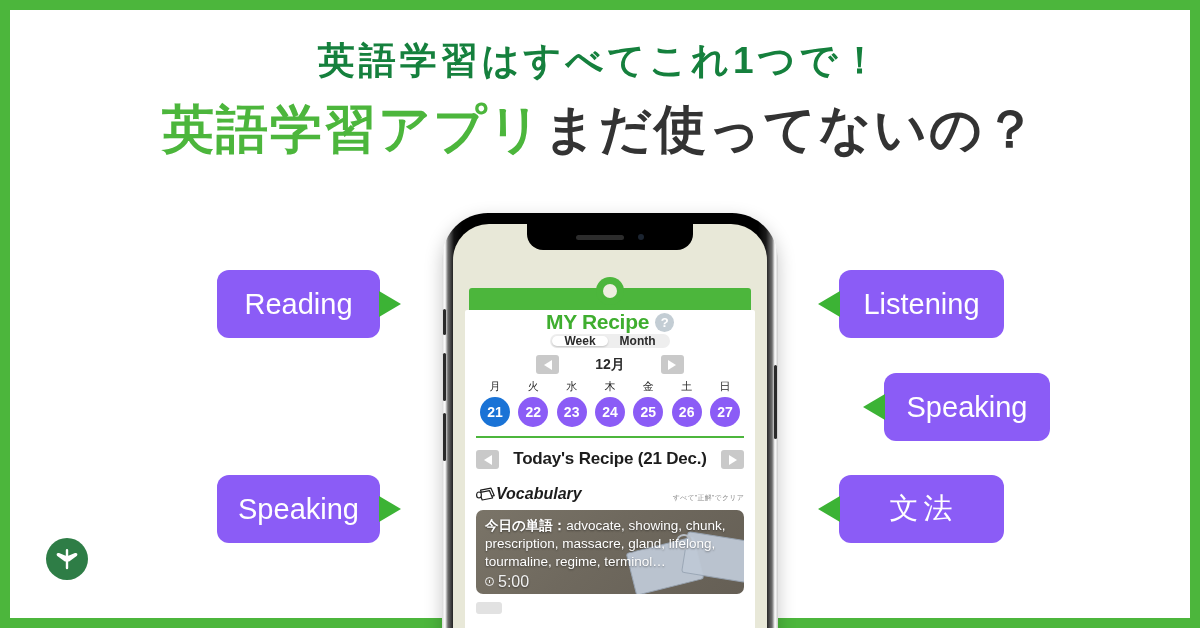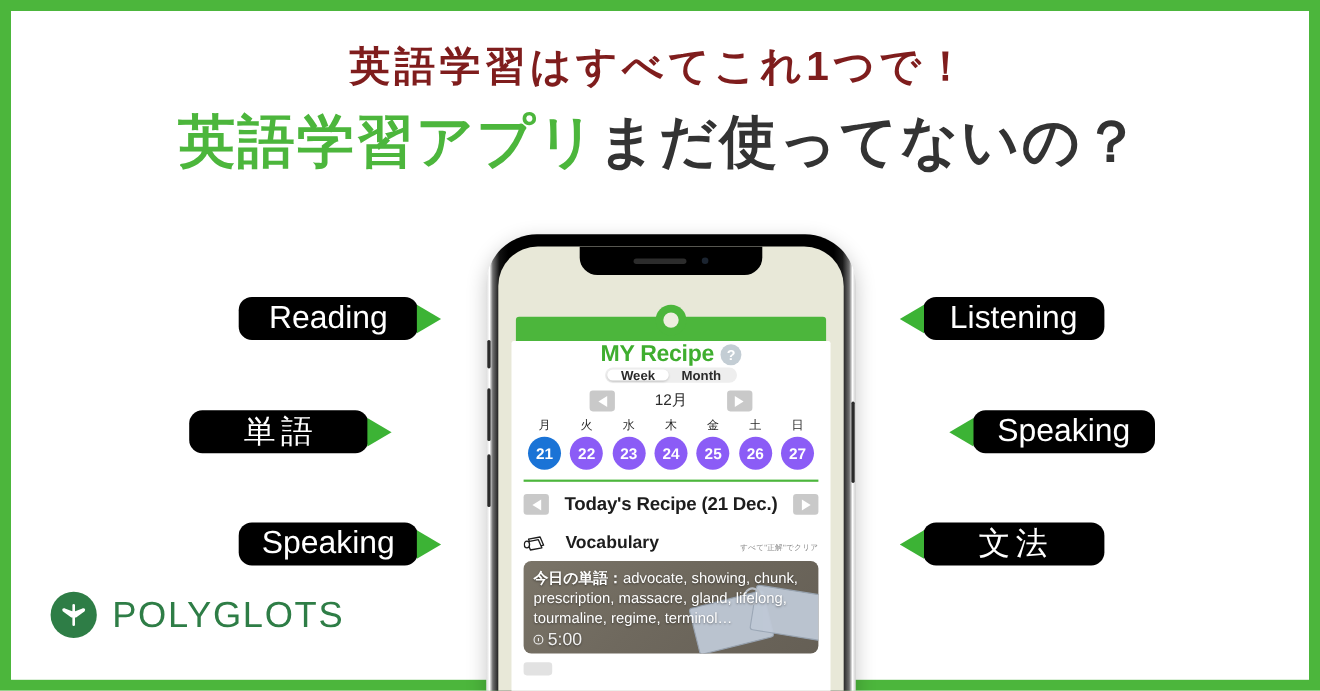--- a/index.html
+++ b/index.html
@@ -20,47 +20,47 @@
   
   .headline-wrap {
     position: absolute;
     top: 28px; left: 0; right: 0;
     text-align: center;
   }
   .headline-1 {
     font-size: 37px;
     font-weight: 700;
     letter-spacing: 4px;
-    color: #7f1d1d;
+    color: #15803d;
     line-height: 1.25;
     white-space: nowrap;
   }
   .headline-2 {
     margin-top: 14px;
     font-size: 52px;
     font-weight: 700;
     letter-spacing: 2px;
     color: #333333;
     line-height: 1.2;
     white-space: nowrap;
   }
   .hl-green { color: #4cb63c; }
 
   
   .bubble {
     position: absolute;
-    background: #000000;
+    background: #8b5cf6;
     color: #ffffff;
     border-radius: 12px;
     display: flex;
     align-items: center;
     justify-content: center;
     font-size: 29px;
     font-weight: 400;
-    height: 39px;
+    height: 68px;
     padding: 0 22px;
   }
   .bubble.jp { font-weight: 500; letter-spacing: 5px; padding-left: 26px; }
   .bubble::after {
     content: "";
     position: absolute;
     width: 0; height: 0;
     border-top: 13px solid transparent;
     border-bottom: 13px solid transparent;
   }
@@ -233,24 +233,25 @@
     font-weight: 700;
     color: #2b2b2b;
     padding: 0 12px;
     display: flex; align-items: center;
     border-radius: 12px;
   }
   .seg div.active { background: #ffffff; box-shadow: 0 1px 2px rgba(0,0,0,0.18); }
 
   .month-row {
     display: flex;
-    align-items: flex-start;
+    align-items: flex-end;
     justify-content: center;
     gap: 36px;
     margin-top: 7px;
+    font-weight: bold;
   }
   .month-label { font-size: 14px; color: #2b2b2b; }
   .navsq {
     width: 23px; height: 19px;
     background: #c9c9c9;
     border-radius: 3px;
     display: flex; align-items: center; justify-content: center;
   }
   .navsq .tri {
     width: 0; height: 0;
@@ -284,40 +285,40 @@
   .day.sel { background: #1a73d6; }
 
   .divider {
     height: 2px;
     background: #4cb63c;
     margin-top: 9px;
   }
 
   .today-row {
     display: flex;
-    align-items: flex-start;
+    align-items: flex-end;
     justify-content: space-between;
     padding: 11px 0;
   }
   .today-label {
     font-size: 17px;
     font-weight: 700;
     color: #1d1d1d;
     letter-spacing: -0.2px;
   }
 
   .vocab-row {
     display: flex;
     align-items: flex-end;
     justify-content: space-between;
     padding-top: 5px;
   }
   .vocab-title {
-    display: flex; align-items: center; gap: 18px;
-    font-size: 16px; font-weight: 700; color: #1d1d1d;
+    display: flex; align-items: center; gap: 0;
+    font-size: 16px; font-weight: 700; color: #1d1d1d; font-style: italic;
   }
   .vocab-note { font-size: 7px; color: #8a8a8a; letter-spacing: 0.2px; }
 
   .card {
     position: relative;
     margin-top: 7px;
     height: 84px;
     border-radius: 7px;
     background: linear-gradient(135deg, #7a7468 0%, #6f695e 45%, #655f55 100%);
     overflow: hidden;
@@ -383,44 +384,40 @@
 <div id="stage">
 
   <div class="headline-wrap">
     <div class="headline-1">英語学習はすべてこれ1つで！</div>
     <div class="headline-2"><span class="hl-green">英語学習アプリ</span><span>まだ使ってないの？</span></div>
   </div>
 
   <div class="bubble left-tail" id="bubble-reading">
     <span>Reading</span>
   </div>
-  <div class="bubble left-tail jp" id="bubble-tango">
-    <span>単語</span>
-  </div>
   <div class="bubble left-tail" id="bubble-speaking">
     <span>Speaking</span>
   </div>
 
   <div class="bubble right-tail" id="bubble-listening">
     <span>Listening</span>
   </div>
   <div class="bubble right-tail" id="bubble-writing">
     <span>Speaking</span>
   </div>
   <div class="bubble right-tail jp" id="bubble-bunpo">
     <span>文法</span>
   </div>
 
   <div id="logo">
     <span class="mark">
       <svg width="26" height="26" viewBox="0 0 26 26" aria-hidden="true">
         <path d="M13 4.2 L13 22 M13 11.5 L4.6 8.2 Q3.4 7.8 4.0 9.0 L11.2 14.2 Z M13 11.5 L21.4 8.2 Q22.6 7.8 22.0 9.0 L14.8 14.2 Z" fill="#ffffff" stroke="#ffffff" stroke-width="2.4" stroke-linejoin="round" stroke-linecap="round"></path>
       </svg>
     </span>
-    <span class="wordmark">POLYGLOTS</span>
   </div>
 
   <div id="phone">
     <div class="side-btn" id="btn-silent"></div>
     <div class="side-btn" id="btn-vup"></div>
     <div class="side-btn" id="btn-vdn"></div>
     <div class="side-btn" id="btn-power"></div>
 
     <div id="phone-screen">
       <div id="notch">

